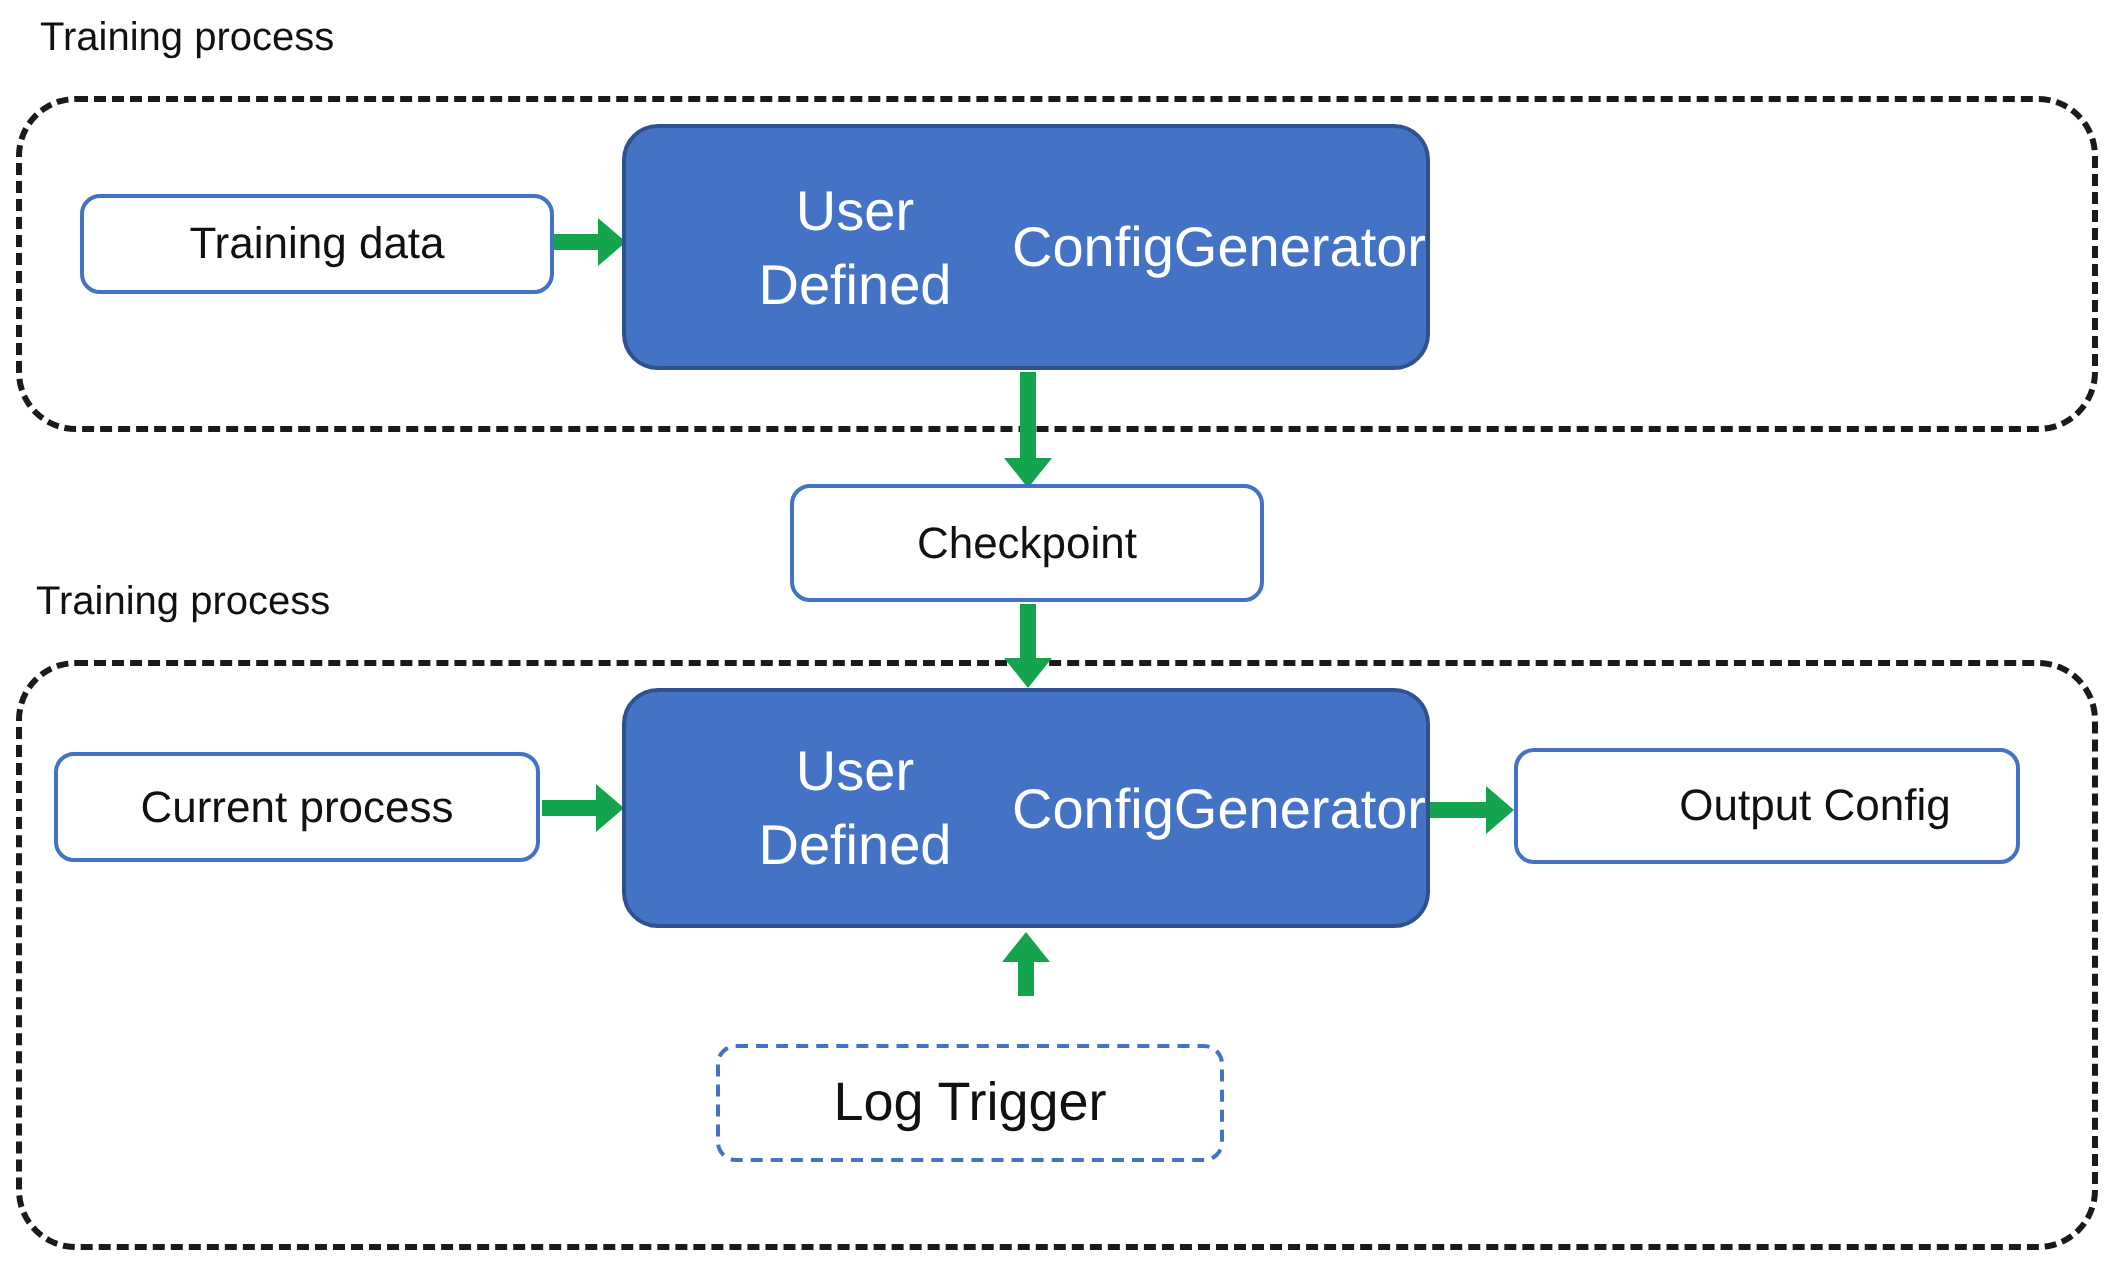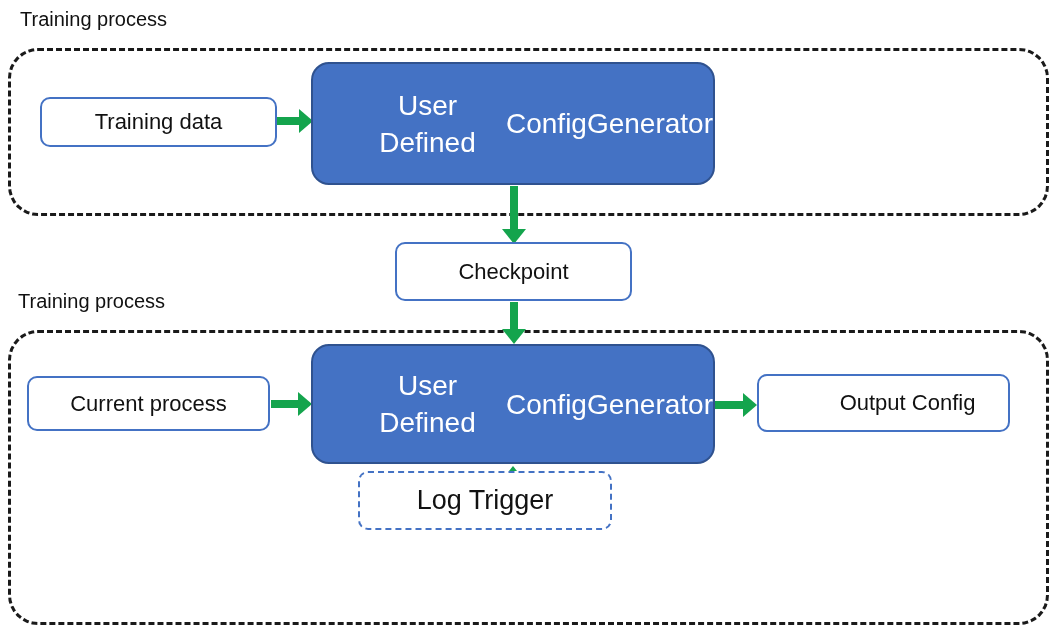--- a/index.html
+++ b/index.html
@@ -125,17 +125,17 @@
     <span>Current process</span>
   </div>
   <div class="generator-box" style="left:311px;top:344px;width:404px;height:120px;">
     <span>User Defined</span>
     <span>ConfigGenerator</span>
   </div>
   <div class="io-box" style="left:757px;top:374px;width:253px;height:58px;padding-left:48px;">
     <span>Output Config</span>
   </div>
 
-  <div class="trigger-box" style="left:358px;top:471px;width:254px;height:59px;z-index:1;">
+  <div class="trigger-box" style="left:358px;top:522px;width:254px;height:59px;z-index:1;">
     <span>Log Trigger</span>
   </div>
 
 </div>
 
 </body></html>

